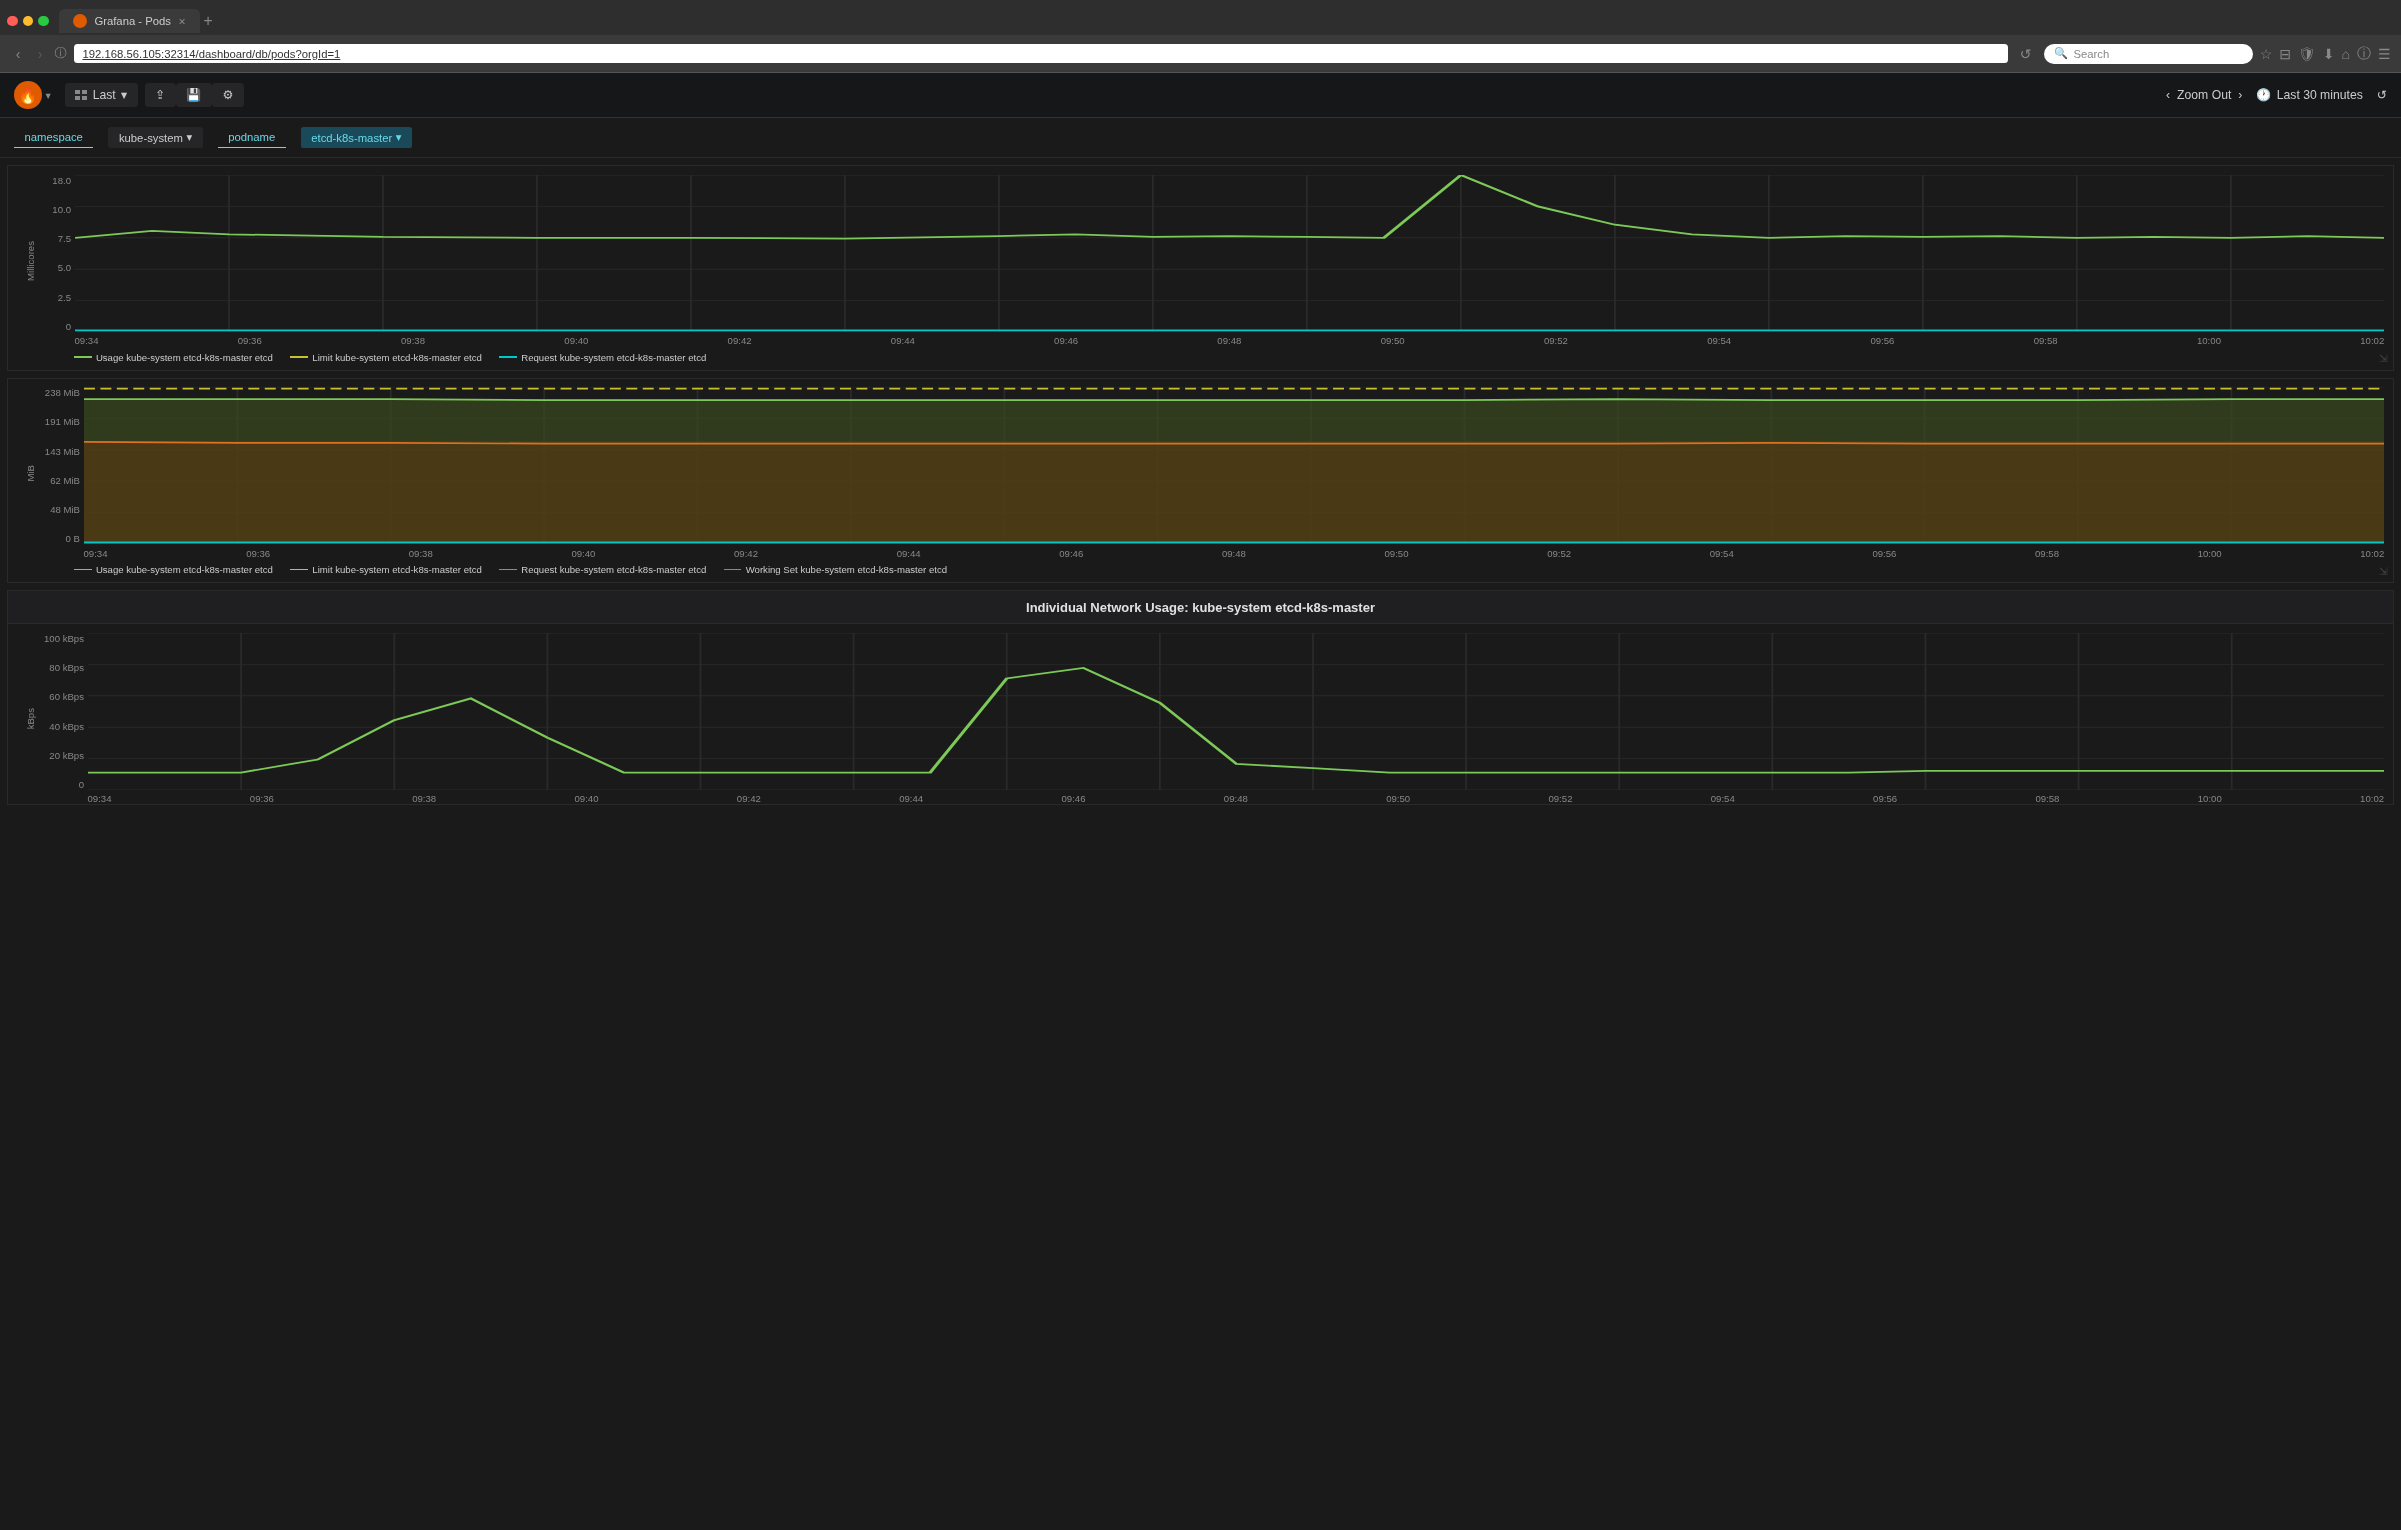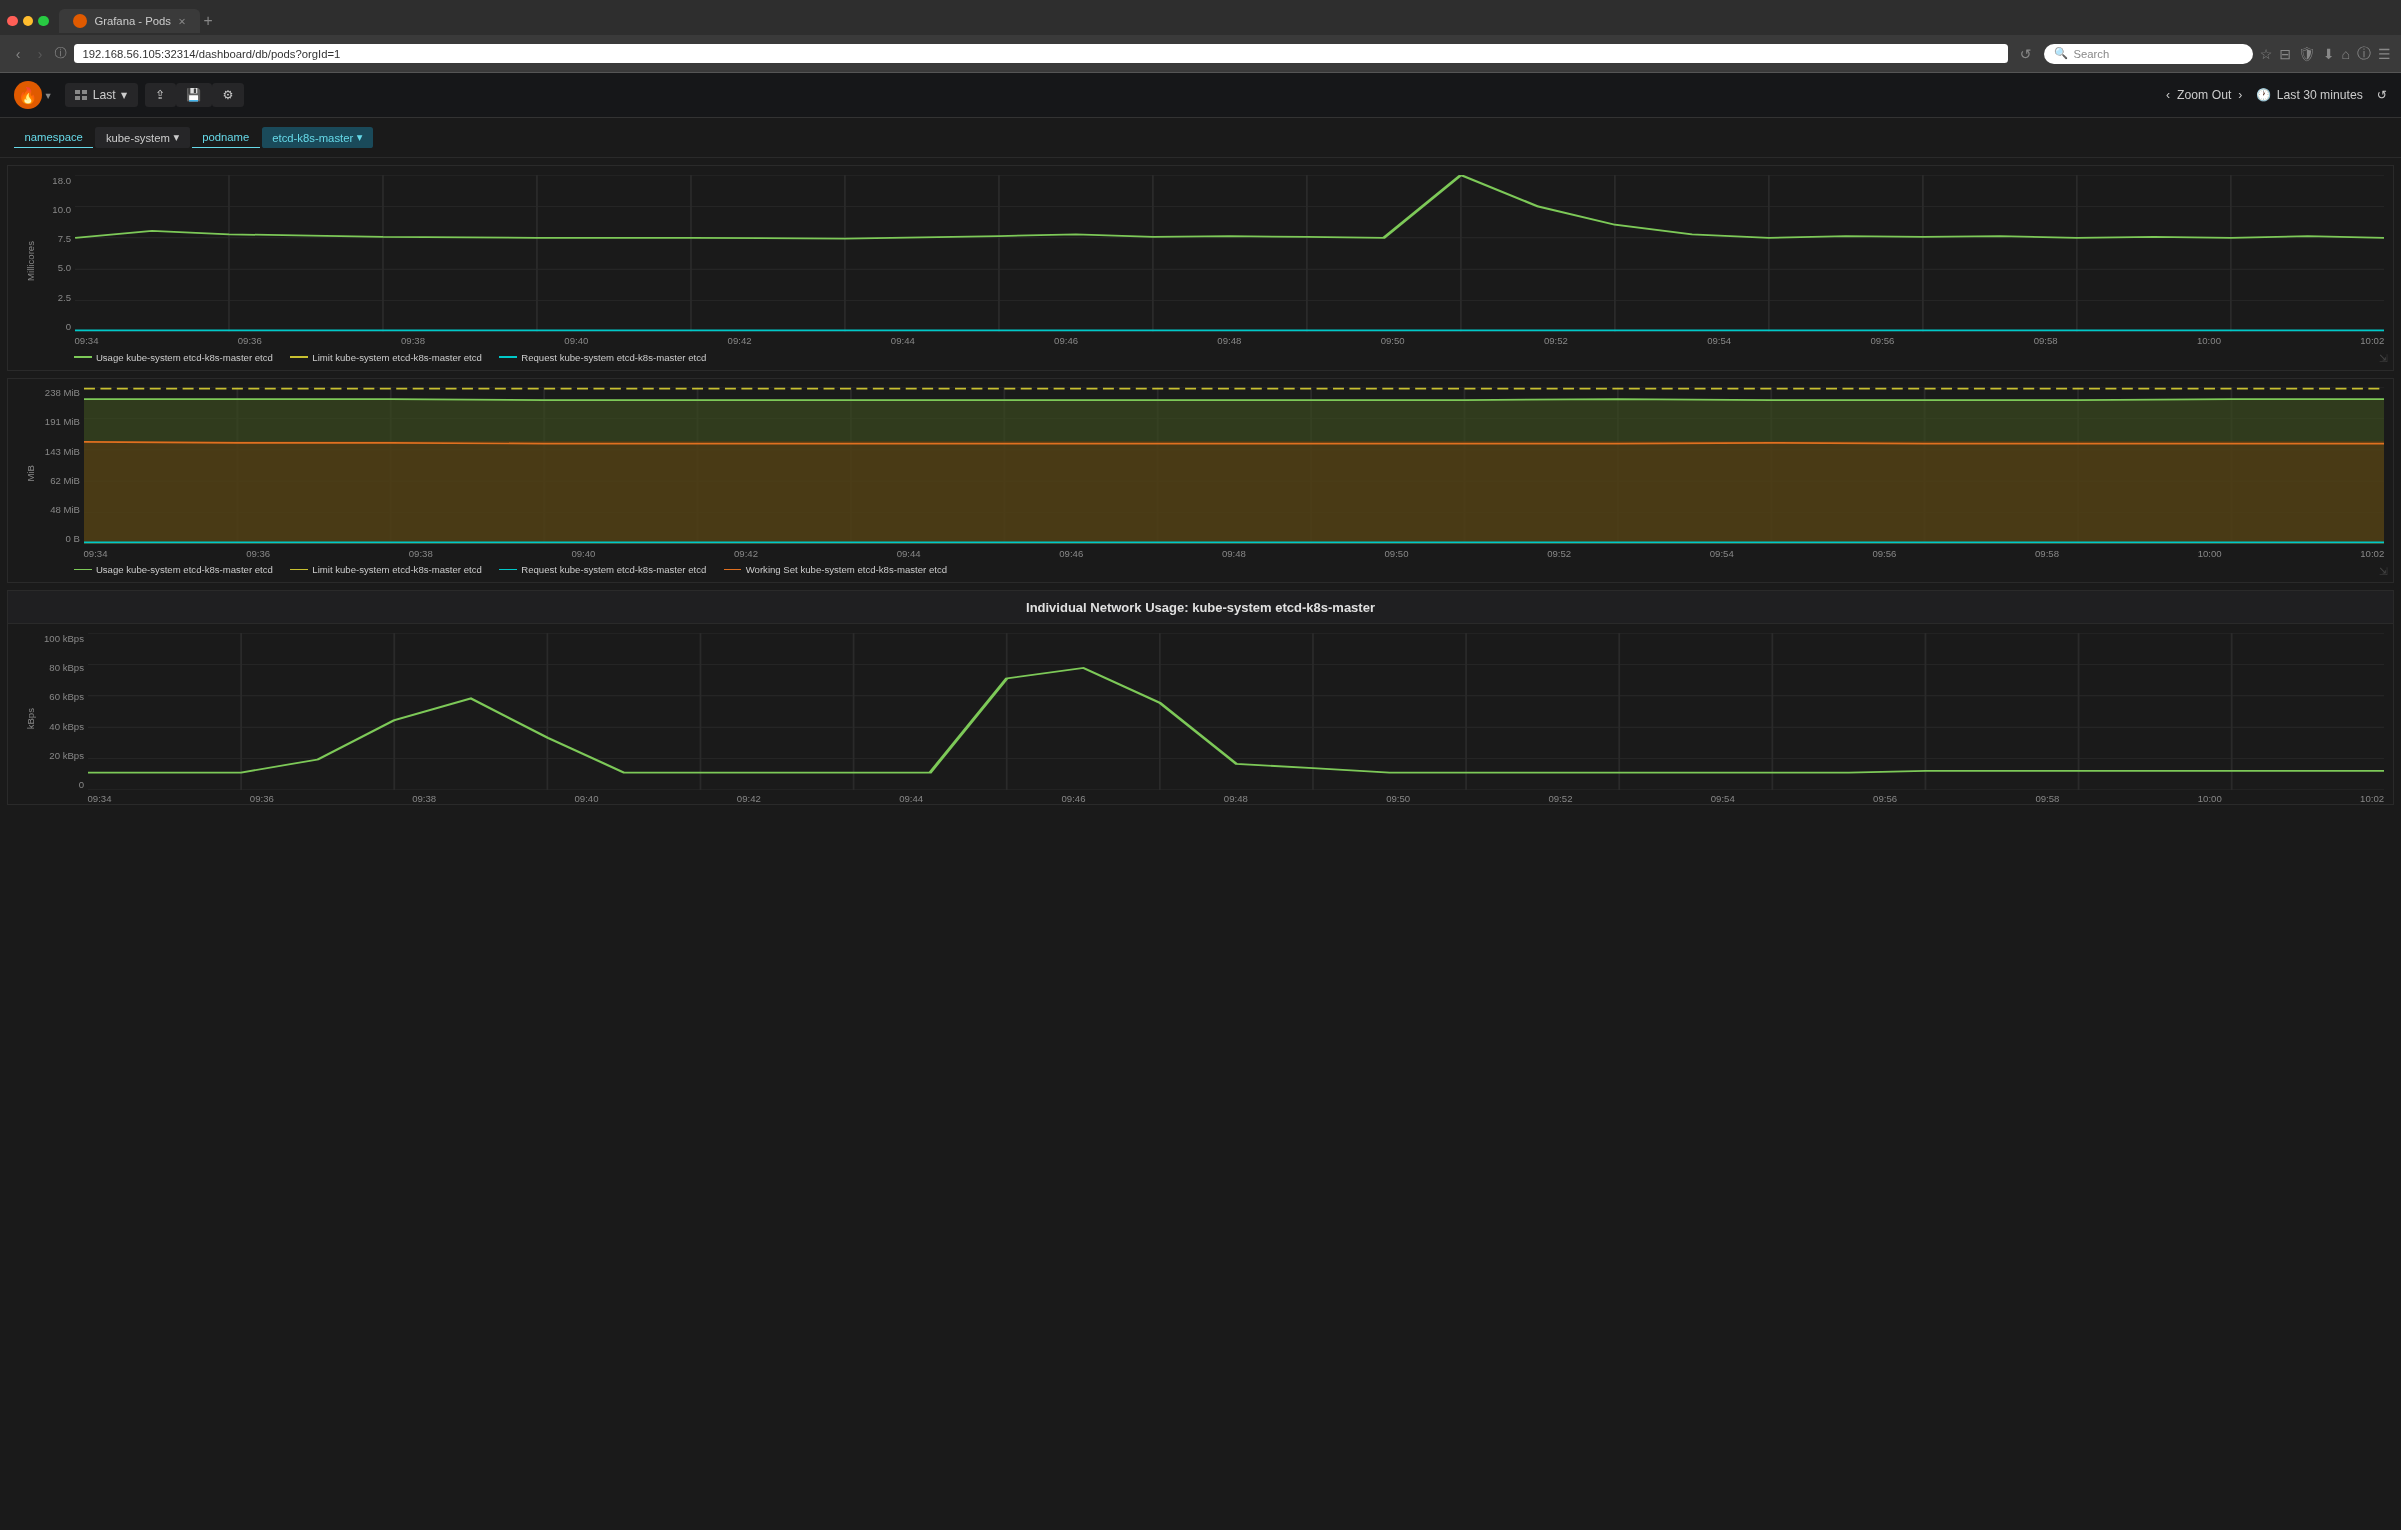--- a/index.html
+++ b/index.html
@@ -14,41 +14,41 @@
     .tab-dot.yellow { background: #ffbd2e; }
     .tab-dot.green { background: #28ca42; }
     .tab { background: #3a3a3a; border-radius: 5.2px 5.2px 0 0; padding: 5.2px 14px; display: flex; align-items: center; gap: 7px; font-size: 11.3px; color: #ccc; min-width: 140px; justify-content: space-between; }
     .tab-favicon { width: 14px; height: 14px; background: #e05a00; border-radius: 50%; }
     .tab-close { margin-left: auto; color: #888; font-size: 9.6px; cursor: pointer; }
     .new-tab { background: none; border: none; color: #888; font-size: 15.7px; cursor: pointer; margin-left: 3.5px; }
 
     .nav-bar { background: #3a3a3a; display: flex; align-items: center; padding: 5.2px 10.5px; gap: 7px; height: 38px; border-bottom: 0.9px solid #555; }
     .nav-btn { background: none; border: none; color: #888; font-size: 14px; cursor: pointer; padding: 3.5px 5.2px; }
     .nav-info { color: #888; font-size: 12.2px; }
-    .url-bar { flex: 1; background: #fff; border-radius: 3.5px; padding: 3.5px 8.7px; font-size: 11.3px; color: #333; display: flex; align-items: center; gap: 5.2px; }
+    .url-bar { flex: 1; background: #fff; border-radius: 3.5px; padding: 3.5px 8.7px; font-size: 11.3px; color: #333; display: flex; align-items: center; gap: 5.2px; text-decoration: underline; }
     .url-text { color: #333; font-size: 11.3px; }
     .reload-btn { background: none; border: none; color: #888; font-size: 14px; cursor: pointer; }
     .search-bar { background: #fff; border-radius: 14px; padding: 3.5px 10.5px; font-size: 11.3px; color: #888; display: flex; align-items: center; gap: 5.2px; width: 209px; }
     .nav-icons { display: flex; gap: 7px; align-items: center; }
     .nav-icon { color: #888; font-size: 14px; cursor: pointer; }
 
     
     .grafana-header { background: #161719; display: flex; align-items: center; padding: 0 14px; height: 45px; border-bottom: 0.9px solid #333; }
     .grafana-logo { width: 28px; height: 28px; background: #e05a00; border-radius: 50%; display: flex; align-items: center; justify-content: center; font-size: 15.7px; color: white; margin-right: 3.5px; }
     .logo-caret { color: #888; font-size: 10.5px; margin-right: 14px; }
     .header-btn { background: #262628; border: none; color: #ccc; padding: 5.2px 10.5px; border-radius: 3.5px; cursor: pointer; display: flex; align-items: center; gap: 5.2px; font-size: 12.2px; }
     .header-spacer { flex: 1; }
     .header-right { display: flex; align-items: center; gap: 14px; }
     .zoom-controls { display: flex; align-items: center; gap: 7px; color: #ccc; font-size: 12.2px; }
     .zoom-arrow { color: #ccc; cursor: pointer; font-size: 12.2px; }
     .time-range { display: flex; align-items: center; gap: 5.2px; color: #ccc; font-size: 12.2px; }
     .refresh-btn { color: #ccc; cursor: pointer; font-size: 12.2px; }
 
     
-    .filter-bar { background: #1a1a1a; display: flex; align-items: center; padding: 8.7px 14px; gap: 2px; border-bottom: 0.9px solid #2a2a2a; }
+    .filter-bar { background: #1a1a1a; display: flex; align-items: center; padding: 8.7px 14px; gap: 15px; border-bottom: 0.9px solid #2a2a2a; }
     .filter-btn { padding: 4.4px 10.5px; border-radius: 2.6px; border: none; cursor: pointer; font-size: 11.3px; }
     .filter-btn.active { background: transparent; color: #66d9e8; border-bottom: 1.7px solid #66d9e8; border-radius: 0; }
     .filter-btn.dropdown { background: #262628; color: #ccc; display: flex; align-items: center; gap: 3.5px; }
     .filter-btn.selected { background: #1a4a5a; color: #66d9e8; display: flex; align-items: center; gap: 3.5px; }
 
     
     .main-content { background: #1a1a1a; padding: 7px; }
 
     
     .chart-panel { background: #1a1a1a; border: 0.9px solid #2a2a2a; margin-bottom: 7px; position: relative; }

